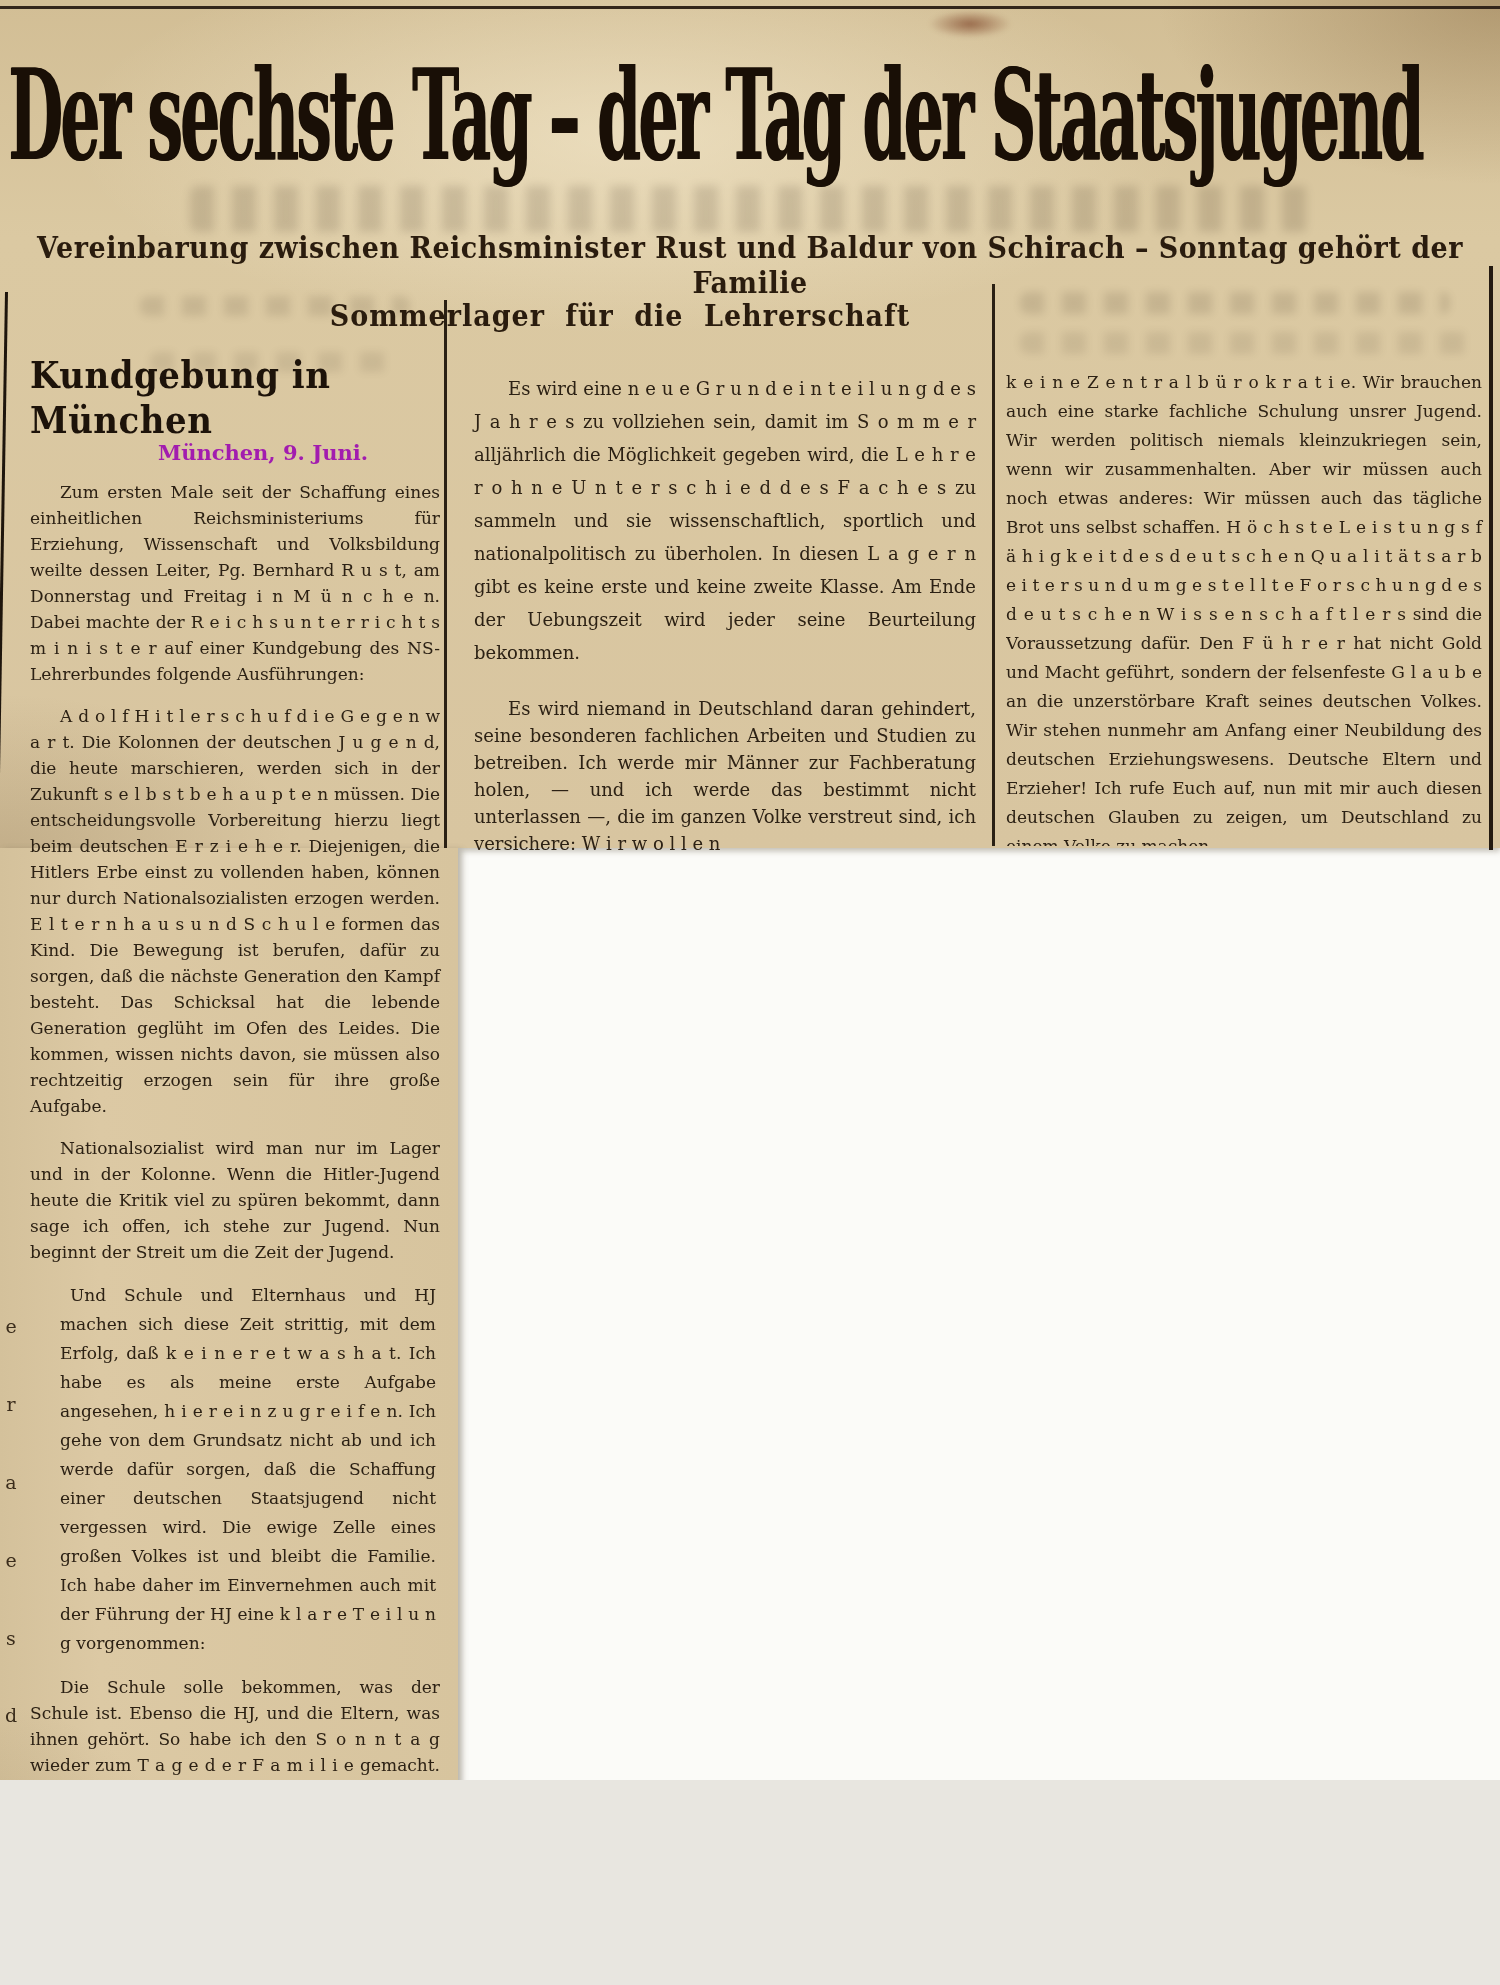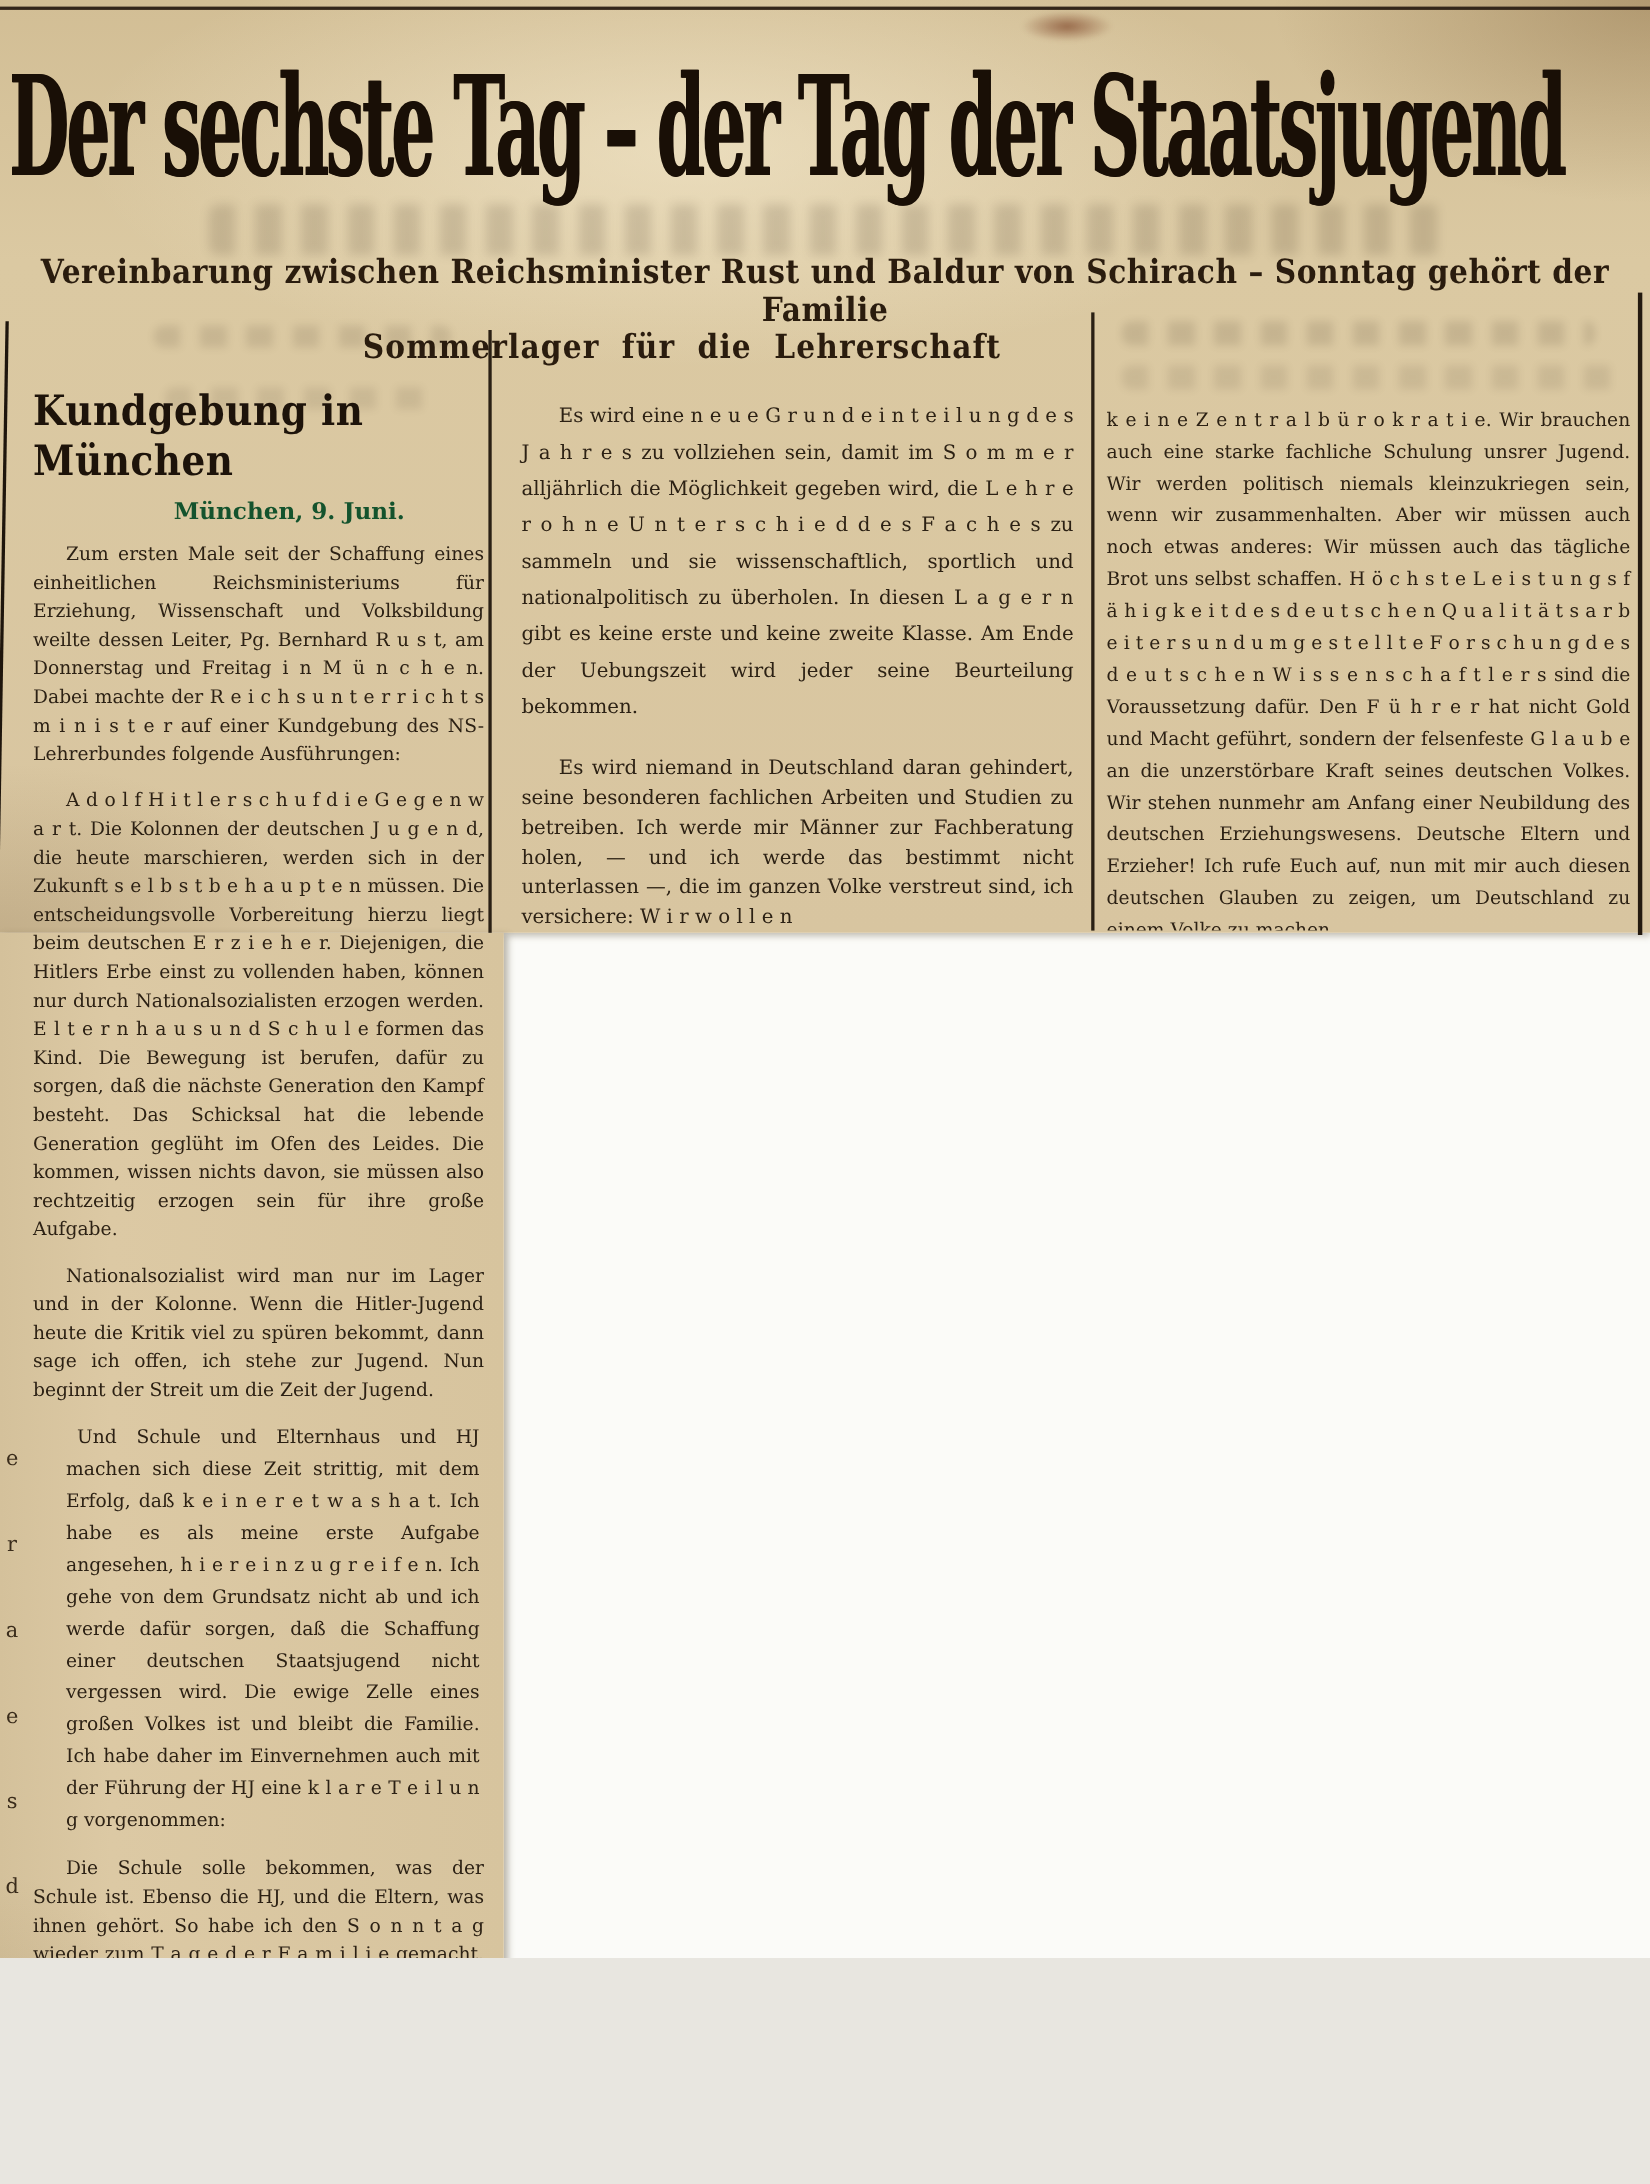--- a/index.html
+++ b/index.html
@@ -72,26 +72,26 @@
   
   .col{position:absolute;z-index:2;}
   .col p{margin:0 0 16px;text-align:justify;}
   .col1{left:30px;top:352px;width:410px;}
   .col1 h2{
     margin:0 0 6px;font-size:34px;font-weight:bold;color:#1d130a;
     transform:scaleY(1.12);transform-origin:top left;letter-spacing:.5px;
   }
   .col1 .dateline{
     text-align:right;padding-right:72px;font-size:21px;font-weight:bold;
-    margin:20px 0 14px;color:#14532d;
+    margin:8px 0 14px;color:#a21caf;
   }
   .col1 p{font-size:17px;line-height:26px;text-indent:30px;}
   .col1 p:nth-of-type(4){padding-left:30px;padding-right:4px;line-height:29px;text-indent:10px;}
   .col1 p:nth-of-type(6){padding-left:24px;line-height:36px;font-size:17.5px;text-indent:14px;}
-  .col2{left:458px;top:362px;width:528px;max-height:486px;overflow:hidden;}
+  .col2{left:458px;top:372px;width:528px;max-height:486px;overflow:hidden;}
   .col2 p{font-size:18px;line-height:33px;text-indent:34px;padding:0 10px 0 16px;}
   .col2 p:nth-of-type(2){line-height:27px;margin-top:26px;}
   .col3{left:1006px;top:368px;width:482px;max-height:478px;overflow:hidden;}
   .col3 p{font-size:17px;line-height:29px;text-indent:0;padding-right:6px;}
   
   .edge-frags{
     position:absolute;left:0;top:1315px;width:22px;height:645px;z-index:2;
     display:flex;flex-direction:column;justify-content:space-between;align-items:center;
     font-size:19px;color:#3a2c1b;
   }

